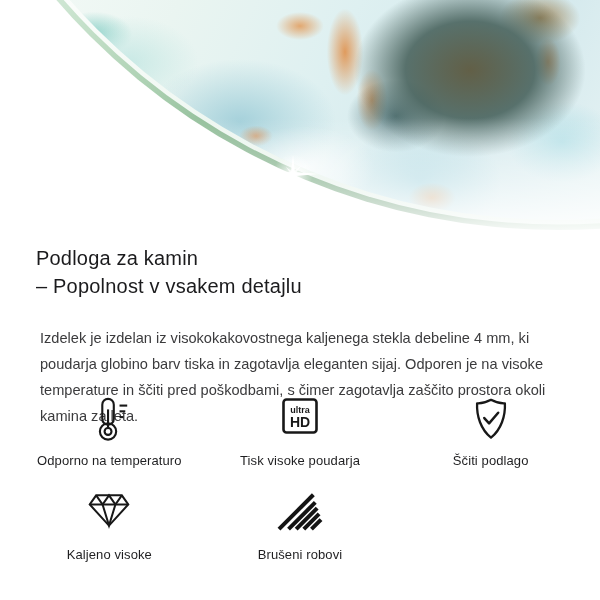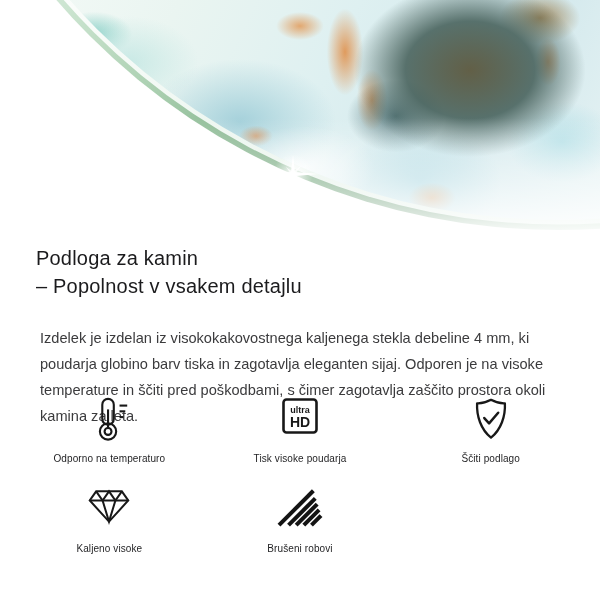--- a/index.html
+++ b/index.html
@@ -64,21 +64,21 @@
 
   
   .features{
     position:absolute;left:0;top:396px;width:600px;
     display:grid;grid-template-columns:1fr 1fr 1fr;row-gap:22px;
     padding:0 14px;box-sizing:border-box;
   }
   .feature{display:flex;flex-direction:column;align-items:center;}
   .icon-wrap{height:48px;display:flex;justify-content:center;}
   .feature .label{
-    margin-top:9px;font-size:10px;color:#1f1f21;letter-spacing:.1px;white-space:nowrap;
+    margin-top:9px;font-size:13px;color:#1f1f21;letter-spacing:.1px;white-space:nowrap;
   }
   .ico{stroke:#181818;fill:none;stroke-width:2.2;}
   .ico text{stroke:none;fill:#181818;font-family:"Liberation Sans",sans-serif;}
 </style>
 </head>
 <body>
 
 <div class="hero">
   <div class="glass-edge"></div>
   <div class="glass-ring"></div>

